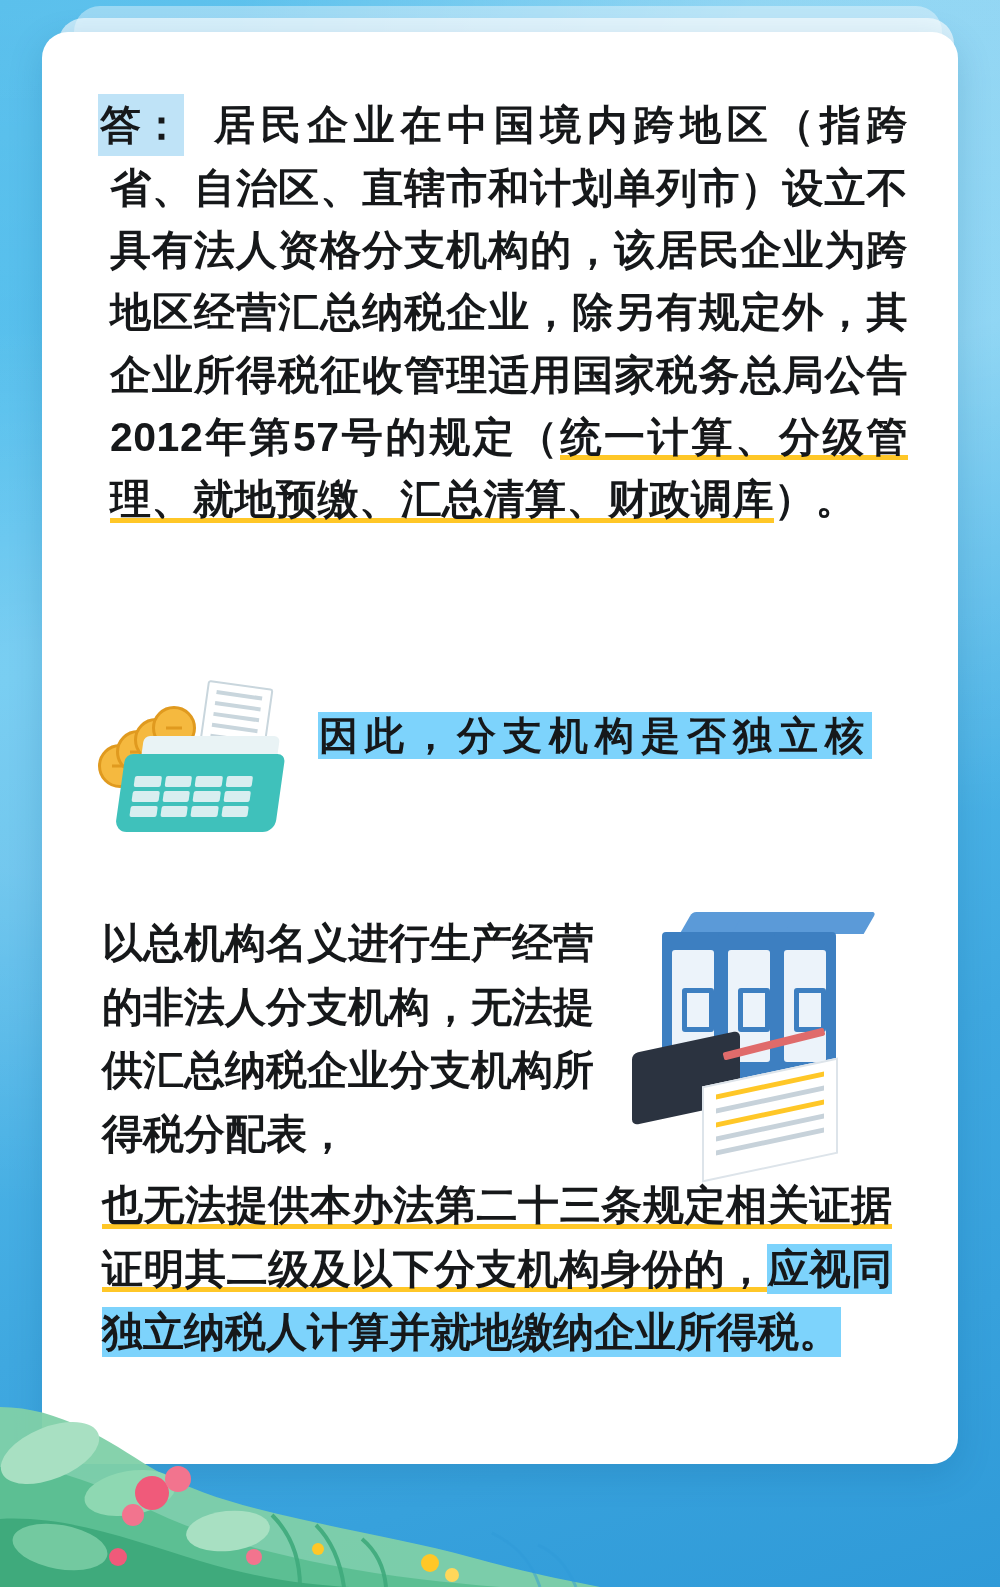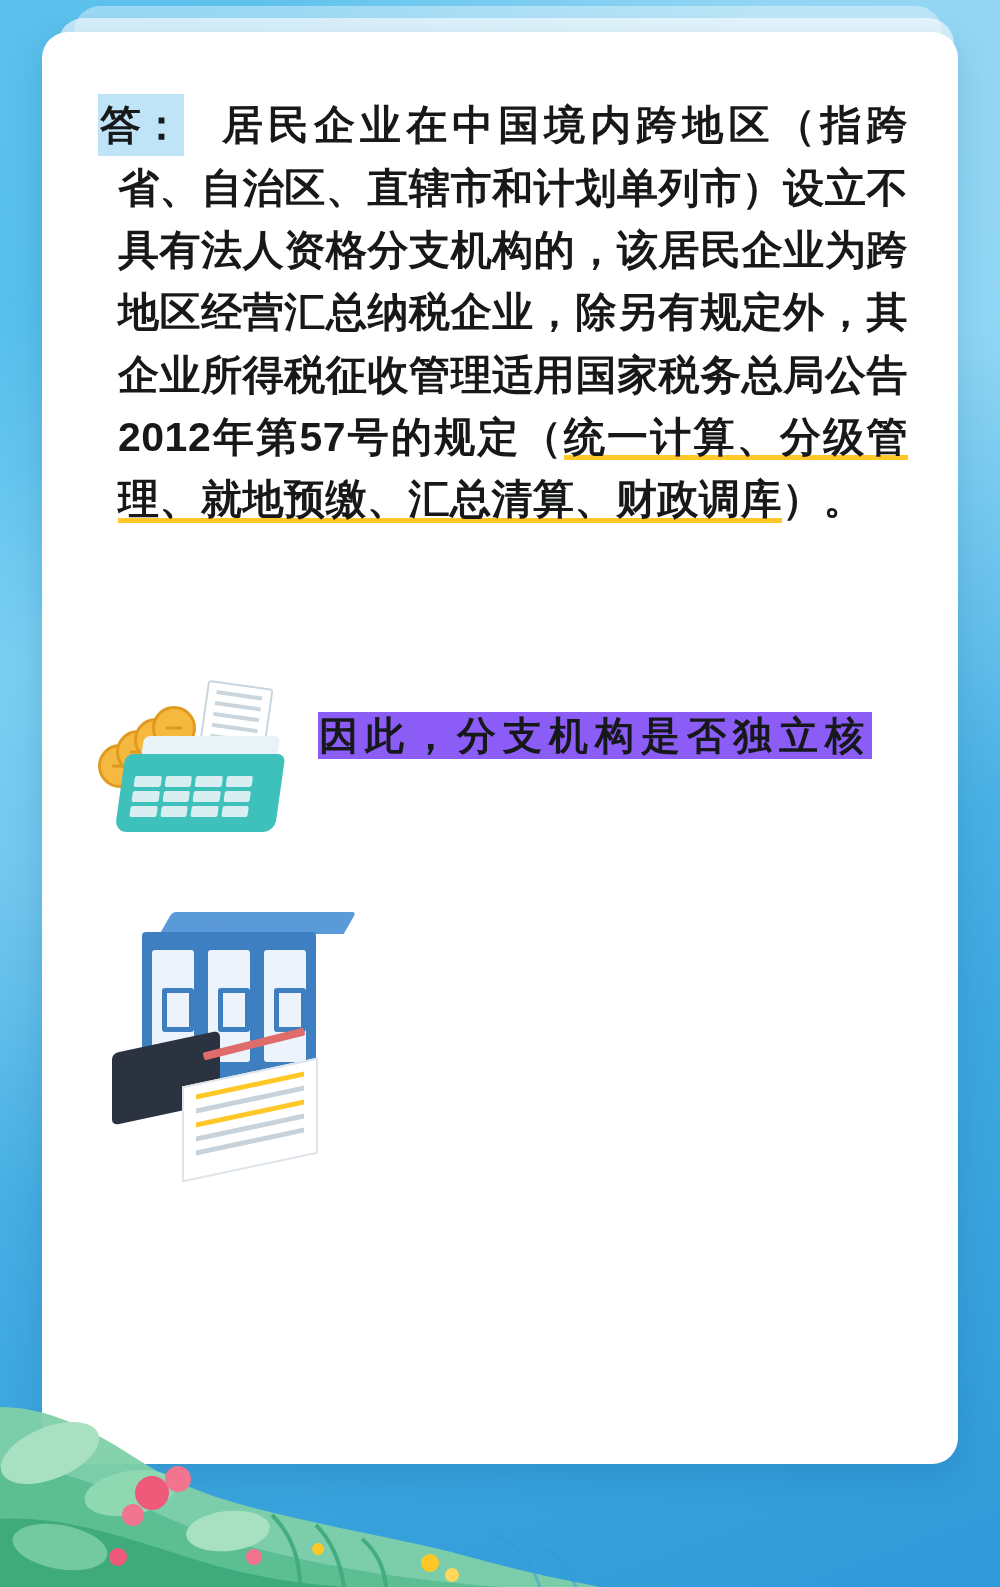--- a/index.html
+++ b/index.html
@@ -69,34 +69,34 @@
   .ans-label {
     background: #bfe3f7;
     color: #16181a;
     font-weight: 700;
     font-size: 41px;
     line-height: 1.52;
     padding: 0 2px;
     white-space: nowrap;
   }
   .ans-body {
-    margin-left: 20px;
+    margin-left: 12px;
     text-align: justify;
     text-justify: inter-ideograph;
   }
 
   .u-yellow {
     background-image: linear-gradient(#ffc727, #ffc727);
     background-repeat: no-repeat;
     background-position: 0 94%;
     background-size: 100% 5px;
     padding-bottom: 3px;
   }
   .hl-blue {
-    background: #8b5cf6;
+    background: #7dd3fc;
     padding: 2px 1px;
   }
 
   
   .mid-row {
     position: absolute;
     left: 56px;
     top: 648px;
     width: 820px;
     display: flex;
@@ -338,40 +338,44 @@
       </div>
     </div>
 
     <div class="mid-text">
       <div class="line1"><span class="hl-blue">因此，分支机构是否独立核</span></div>
     </div>
   </div>
 
   <div class="lower">
     <div class="lower-top">
+      <div class="lower-top-text">以总机构名义进行生产经营的非法人分支机构，无法提供汇总纳税企业分支机构所得税分配表，</div>
 
       <div class="folder-illu">
         <div class="bind-top" style="left:60px;  top:0px;"></div>
         <div class="bind-top" style="left:112px; top:0px;"></div>
         <div class="bind-top" style="left:164px; top:0px;"></div>
         <div class="bind" style="left:36px;  top:20px;"></div>
         <div class="bind" style="left:92px;  top:20px;"></div>
         <div class="bind" style="left:148px; top:20px;"></div>
         <div class="folder-dark"></div>
         <div class="paper">
           <i class="y"></i>
             <i></i>
             <i class="y"></i>
             <i></i>
             <i></i>
         </div>
         <div class="pen"></div>
       </div>
     </div>
 
+    <div class="lower-bottom">
+      <span class="u-yellow">也无法提供本办法第二十三条规定相关证据证明其二级及以下分支机构身份的，</span><span class="hl-blue">应视同独立纳税人计算并就地缴纳企业所得税。</span>
+    </div>
   </div>
 
 </div>
 
 <svg class="foliage" viewBox="0 0 1000 330" xmlns="http://www.w3.org/2000/svg">
   <path d="M0,330 L0,150 C60,150 110,185 150,210 C200,240 250,250 300,262 C360,276 420,286 470,300 C520,314 560,322 600,330 Z" fill="#7fd0a8" opacity="0.95"></path>
   <path d="M0,330 L0,210 C50,206 100,228 148,252 C210,282 270,296 330,308 C390,320 450,326 500,330 Z" fill="#5cbf93"></path>
   <path d="M0,330 L0,262 C70,258 140,286 200,304 C260,322 310,328 350,330 Z" fill="#3faa7c"></path>
   <ellipse cx="50" cy="196" rx="52" ry="26" fill="#a8e0c2" transform="rotate(-22 50 196)"></ellipse>
   <ellipse cx="130" cy="236" rx="46" ry="22" fill="#8ed8b2" transform="rotate(-10 130 236)"></ellipse>

